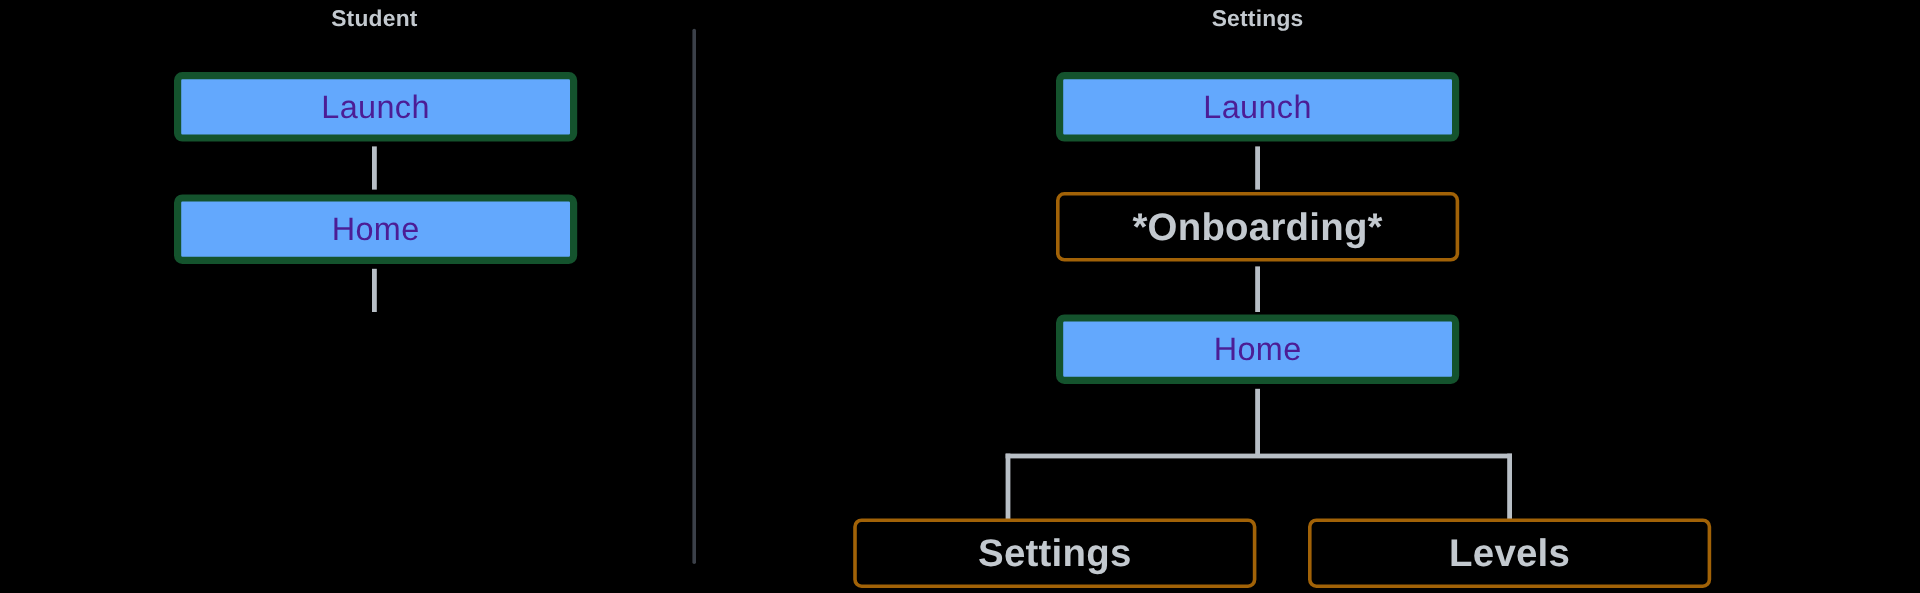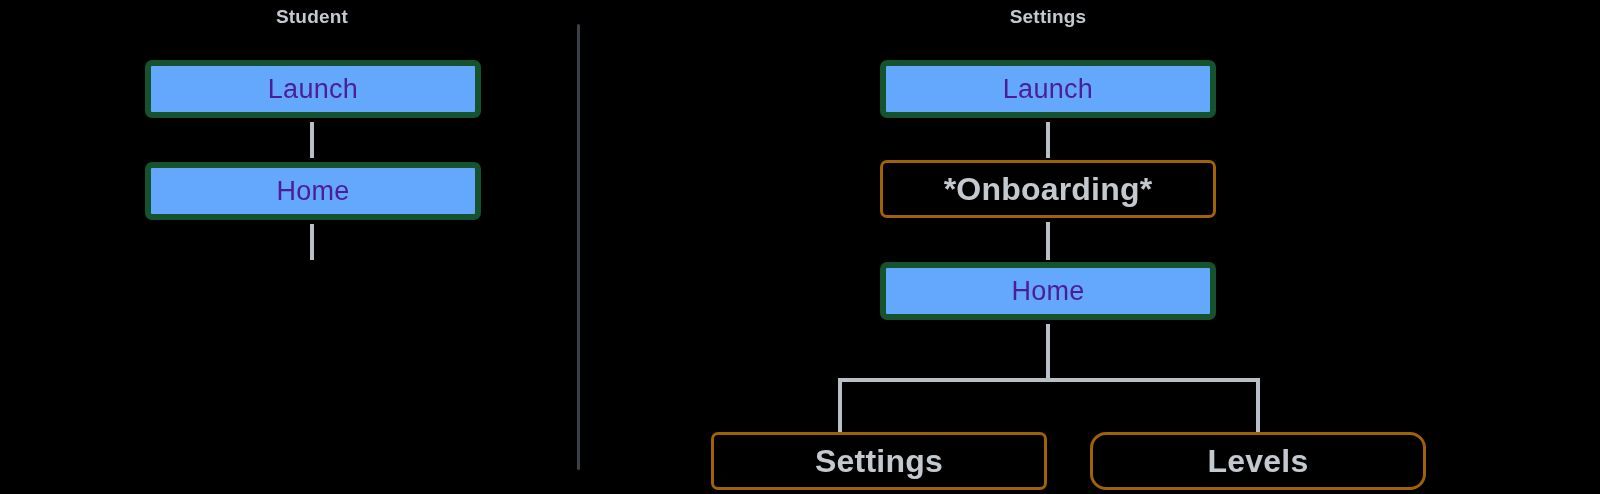--- a/index.html
+++ b/index.html
@@ -127,17 +127,17 @@
   <div class="conn-h" style="left:838px; top:378px; width:422px;"></div>
 
   <div class="conn-v" style="left:840px; top:378px; height:56px;"></div>
 
   <div class="conn-v" style="left:1258px; top:378px; height:56px;"></div>
 
   <div class="node outlined" style="left:711px; top:432px; width:336px; height:58px;">
     <span>Settings</span>
   </div>
 
-  <div class="node outlined" style="left:1090px; top:432px; width:336px; height:58px;border-radius:16px;">
+  <div class="node outlined" style="left:1090px; top:432px; width:336px; height:58px;">
     <span>Levels</span>
   </div>
 
 </div>
 
 </body></html>

